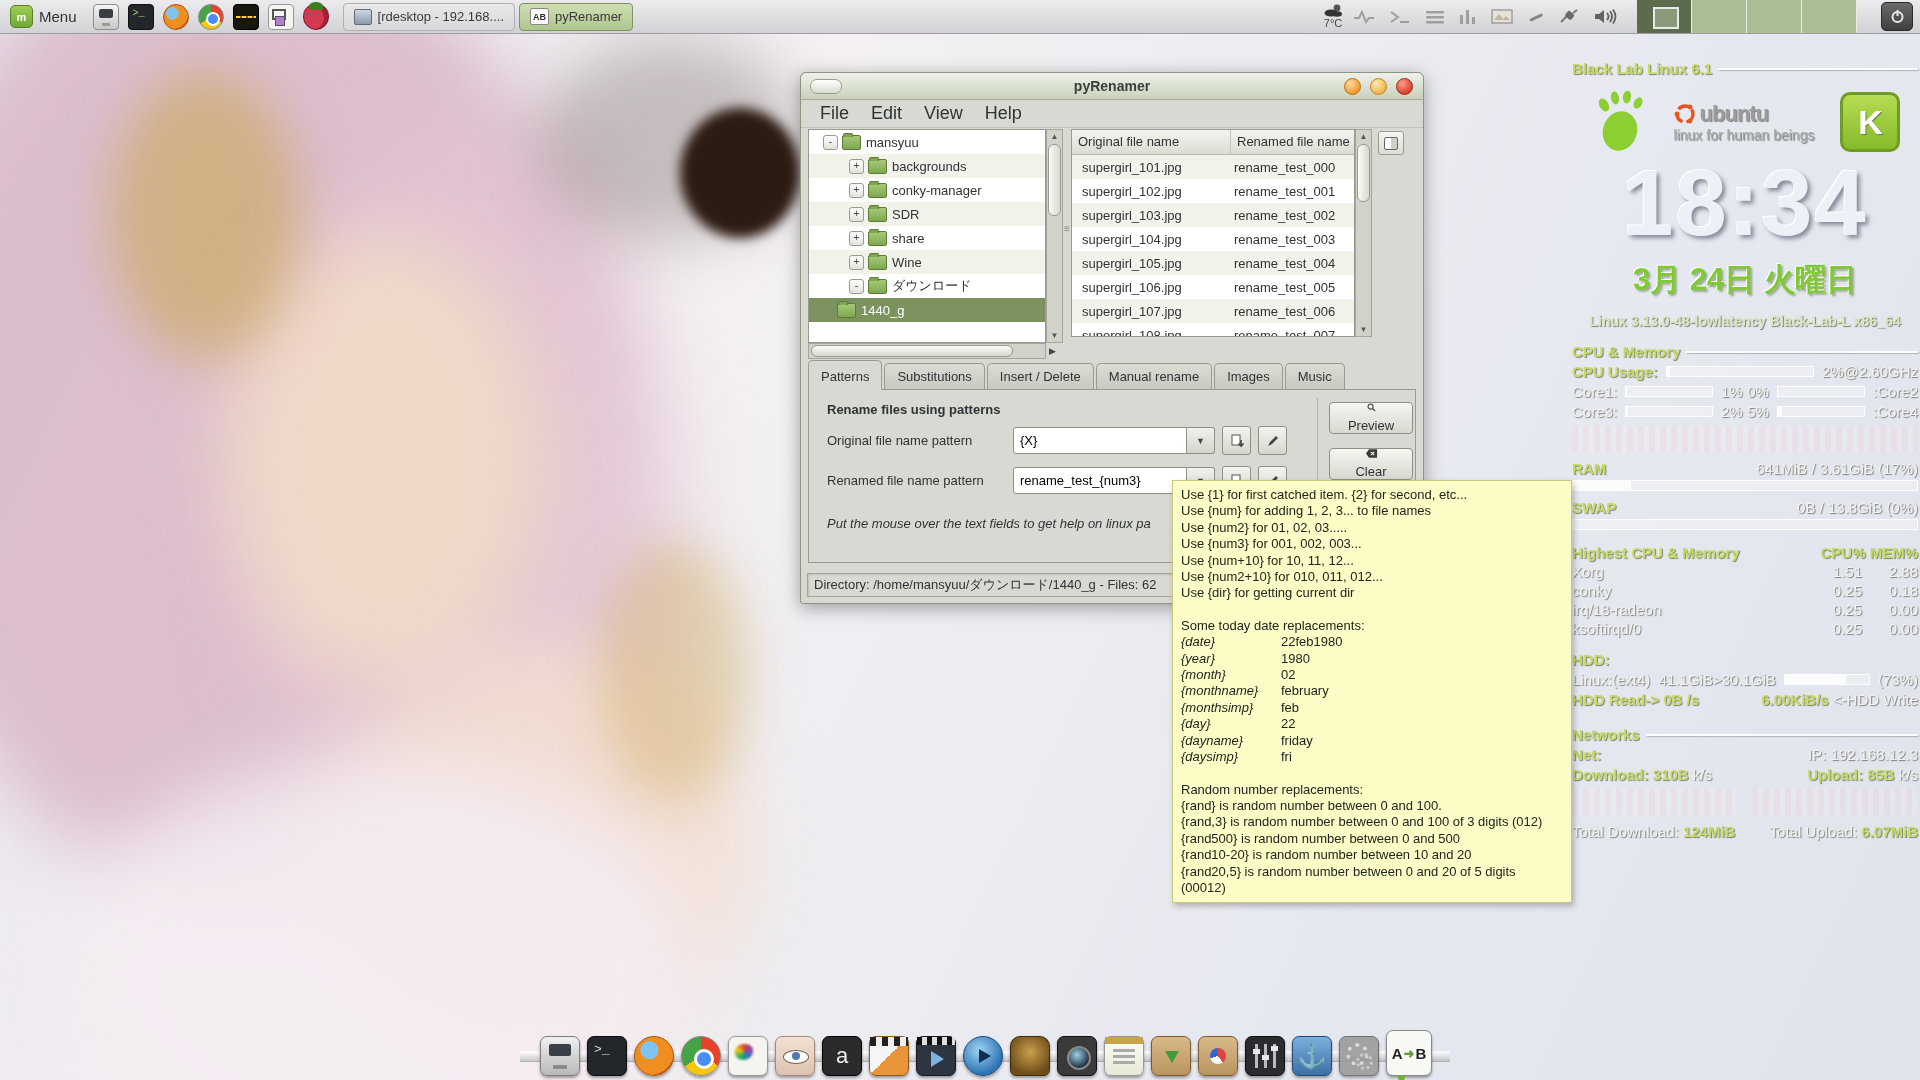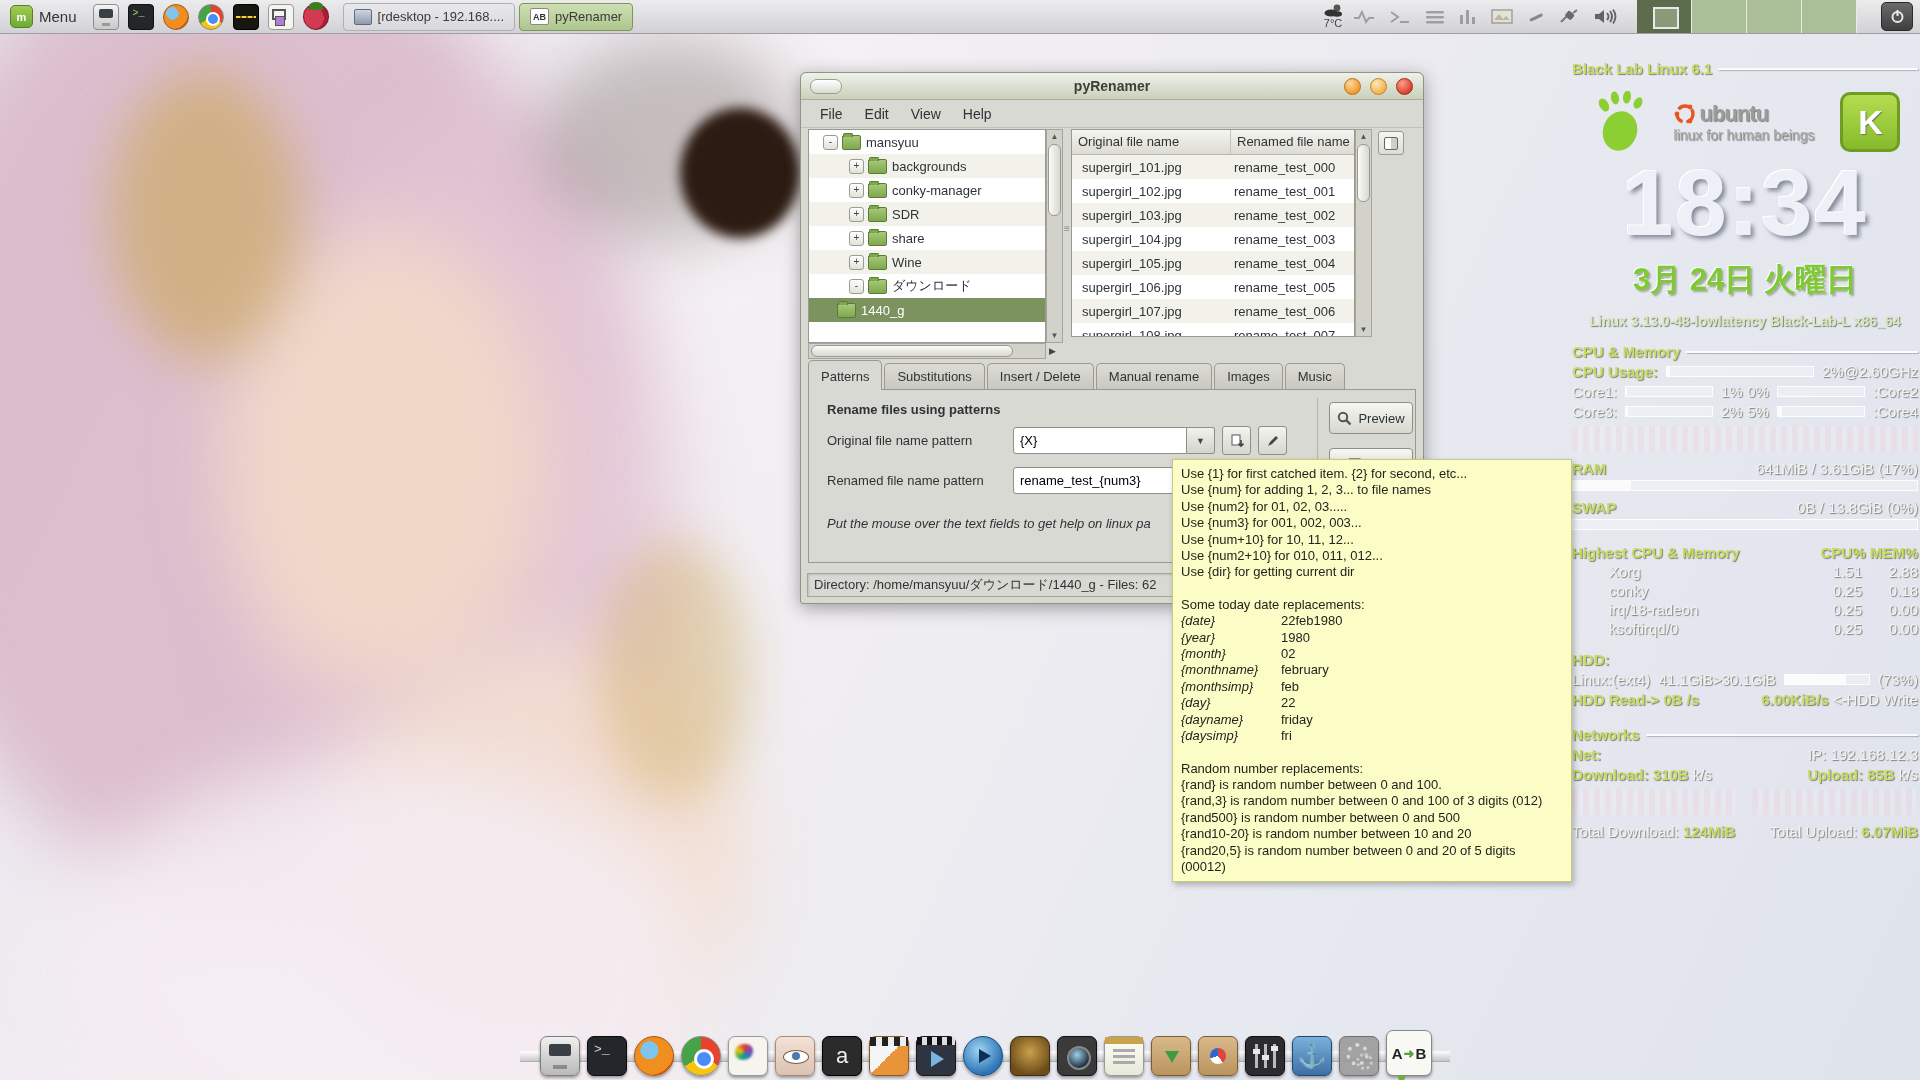--- a/index.html
+++ b/index.html
@@ -74,21 +74,21 @@
   .titlebar{height:26px;background:linear-gradient(#eef1ea,#c9d1bc);border-bottom:1px solid #a8ae98;
     border-radius:6px 6px 0 0;display:flex;align-items:center;position:relative;}
   .tb-oval{width:30px;height:13px;border-radius:7px;background:linear-gradient(#fff,#d8dcd0);border:1px solid #98a088;margin-left:9px;}
   .tb-title{position:absolute;left:0;right:0;text-align:center;font-weight:bold;font-size:14px;color:#3a3f35;}
   .tb-circles{margin-left:auto;display:flex;gap:9px;padding-right:10px;z-index:2;}
   .tbc{width:15px;height:15px;border-radius:50%;}
   .tbc.min{background:radial-gradient(circle at 35% 30%,#ffd9a0,#ef9b30 70%);border:1px solid #b96f14;}
   .tbc.max{background:radial-gradient(circle at 35% 30%,#ffe9b8,#f3b34c 70%);border:1px solid #c08326;}
   .tbc.close{background:radial-gradient(circle at 35% 30%,#ff9d8a,#d8442e 70%);border:1px solid #9e2b1a;}
   .menubar{height:27px;display:flex;align-items:center;gap:0;padding-left:8px;border-bottom:1px solid #c2c2ba;}
-  .menu-item{padding:4px 11px;font-size:14px;}
+  .menu-item{padding:4px 11px;font-size:18px;}
   
   .treepane{position:absolute;left:7px;top:56px;width:236px;height:212px;background:#fff;border:1px solid #9a9a90;overflow:hidden;}
   .trow{height:24px;display:flex;align-items:center;font-size:13px;white-space:nowrap;}
   .trow:nth-child(even){background:#f2f1ea;}
   .trow.selected{background:#7d935f;color:#fff;}
   .exp{width:13px;height:13px;border:1px solid #9a9a90;border-radius:3px;background:linear-gradient(#fff,#e2e2da);
     font-size:10px;line-height:11px;text-align:center;color:#444;flex:none;margin-right:4px;}
   .folder{width:17px;height:13px;flex:none;margin-right:5px;position:relative;border-radius:2px;
     background:linear-gradient(#a8c87a,#7ea84e);border:1px solid #5c7c36;}
   .folder:before{content:"";position:absolute;left:0;top:-3px;width:8px;height:3px;background:#7ea84e;border:1px solid #5c7c36;border-bottom:none;border-radius:2px 2px 0 0;}
@@ -124,26 +124,26 @@
   .combo{display:flex;height:27px;}
   .combo .entry{width:160px;height:25px;border:1px solid #8f8f85;background:#fff;font-size:13px;padding:0 6px;
     font-family:"Liberation Sans",sans-serif;border-radius:3px 0 0 3px;}
   .combo .drop{width:28px;height:27px;border:1px solid #8f8f85;border-left:none;border-radius:0 3px 3px 0;
     background:linear-gradient(#f2f2ee,#d4d4cc);font-size:9px;color:#444;display:flex;align-items:center;justify-content:center;box-sizing:border-box;}
   .sqbtn{width:27px;height:27px;margin-left:7px;border-radius:3px;border:1px solid #8f8f85;
     background:linear-gradient(#f4f4f0,#d6d6ce);display:flex;align-items:center;justify-content:center;}
   .hint{position:absolute;left:18px;top:126px;font-style:italic;font-size:13px;width:350px;white-space:nowrap;overflow:hidden;}
   .vsep{position:absolute;left:508px;top:8px;bottom:8px;width:1px;background:#b4b4aa;}
   .actbtn{position:absolute;left:520px;width:82px;height:30px;border-radius:4px;border:1px solid #8f8f85;
-    background:linear-gradient(#f6f6f2,#d8d8d0);display:flex;align-items:center;justify-content:center;gap:6px;font-size:13px;}
+    background:linear-gradient(#f6f6f2,#d8d8d0);display:flex;align-items:center;justify-content:center;gap:6px;font-size:13px;flex-direction:column;}
   .statusbar{position:absolute;left:6px;bottom:6px;width:360px;height:22px;border:1px solid #a5a59b;
     background:#d9d9d3;box-shadow:inset 1px 1px 2px rgba(0,0,0,.12);display:flex;align-items:center;padding-left:6px;font-size:13px;white-space:nowrap;overflow:hidden;}
 
   
-  #tooltip{position:absolute;left:1172px;top:459px;width:382px;z-index:50;
+  #tooltip{position:absolute;left:1172px;top:480px;width:382px;z-index:50;
     background:#fcfcc6;border:1px solid #c9c97e;box-shadow:2px 3px 6px rgba(0,0,0,.25);
     padding:6px 8px;font-size:13px;line-height:16.4px;color:#22251e;}
   .tt-blank{height:16px;}
   .tt-kv{display:flex;}
   .tt-kv .k{width:100px;flex:none;font-style:italic;}
 
   
   #conky{position:absolute;left:1572px;top:60px;width:346px;z-index:10;color:#f2f3ef;
     text-shadow:1px 1px 1px rgba(90,95,85,.75);font-size:15px;}
   .ck-head{display:flex;align-items:center;gap:6px;color:#c9dc62;font-weight:bold;font-size:15px;}
@@ -161,21 +161,21 @@
   .kernel{font-size:14px;font-weight:bold;text-align:center;color:#d9e9bc;margin-top:12px;}
   .ck-row{display:flex;align-items:center;margin-top:3px;}
   .ck-label{color:#c9dc62;font-weight:bold;}
   .ck-bar{height:9px;background:rgba(255,255,255,.3);border:1px solid rgba(255,255,255,.85);flex:1;margin:0 8px;position:relative;}
   .ck-bar .fill{position:absolute;left:0;top:0;bottom:0;background:#fbfbfb;}
   .corebar{width:86px;flex:none;}
   .graph{height:26px;margin-top:6px;background:
     repeating-linear-gradient(90deg,rgba(255,190,200,.35) 0 6px,rgba(255,255,255,.25) 6px 11px);
     opacity:.5;border-radius:2px;}
   .proc-row{display:flex;font-size:15px;margin-top:2px;}
-  .proc-row .pname{flex:1;padding-left:37px;}
+  .proc-row .pname{flex:1;}
   .proc-row .n1{width:56px;text-align:right;}
   .proc-row .n2{width:56px;text-align:right;}
   .mt8{margin-top:8px}.mt14{margin-top:14px}.mt18{margin-top:18px}
   .sp{flex:1}
 
   
   #dock{position:absolute;left:0;bottom:0;width:1920px;height:52px;z-index:30;}
   .shelf{position:absolute;left:520px;right:470px;bottom:18px;height:9px;
     background:linear-gradient(rgba(255,255,255,.75),rgba(170,170,170,.55));
     border-top:1px solid rgba(255,255,255,.9);border-bottom:1px solid rgba(90,90,90,.45);}

